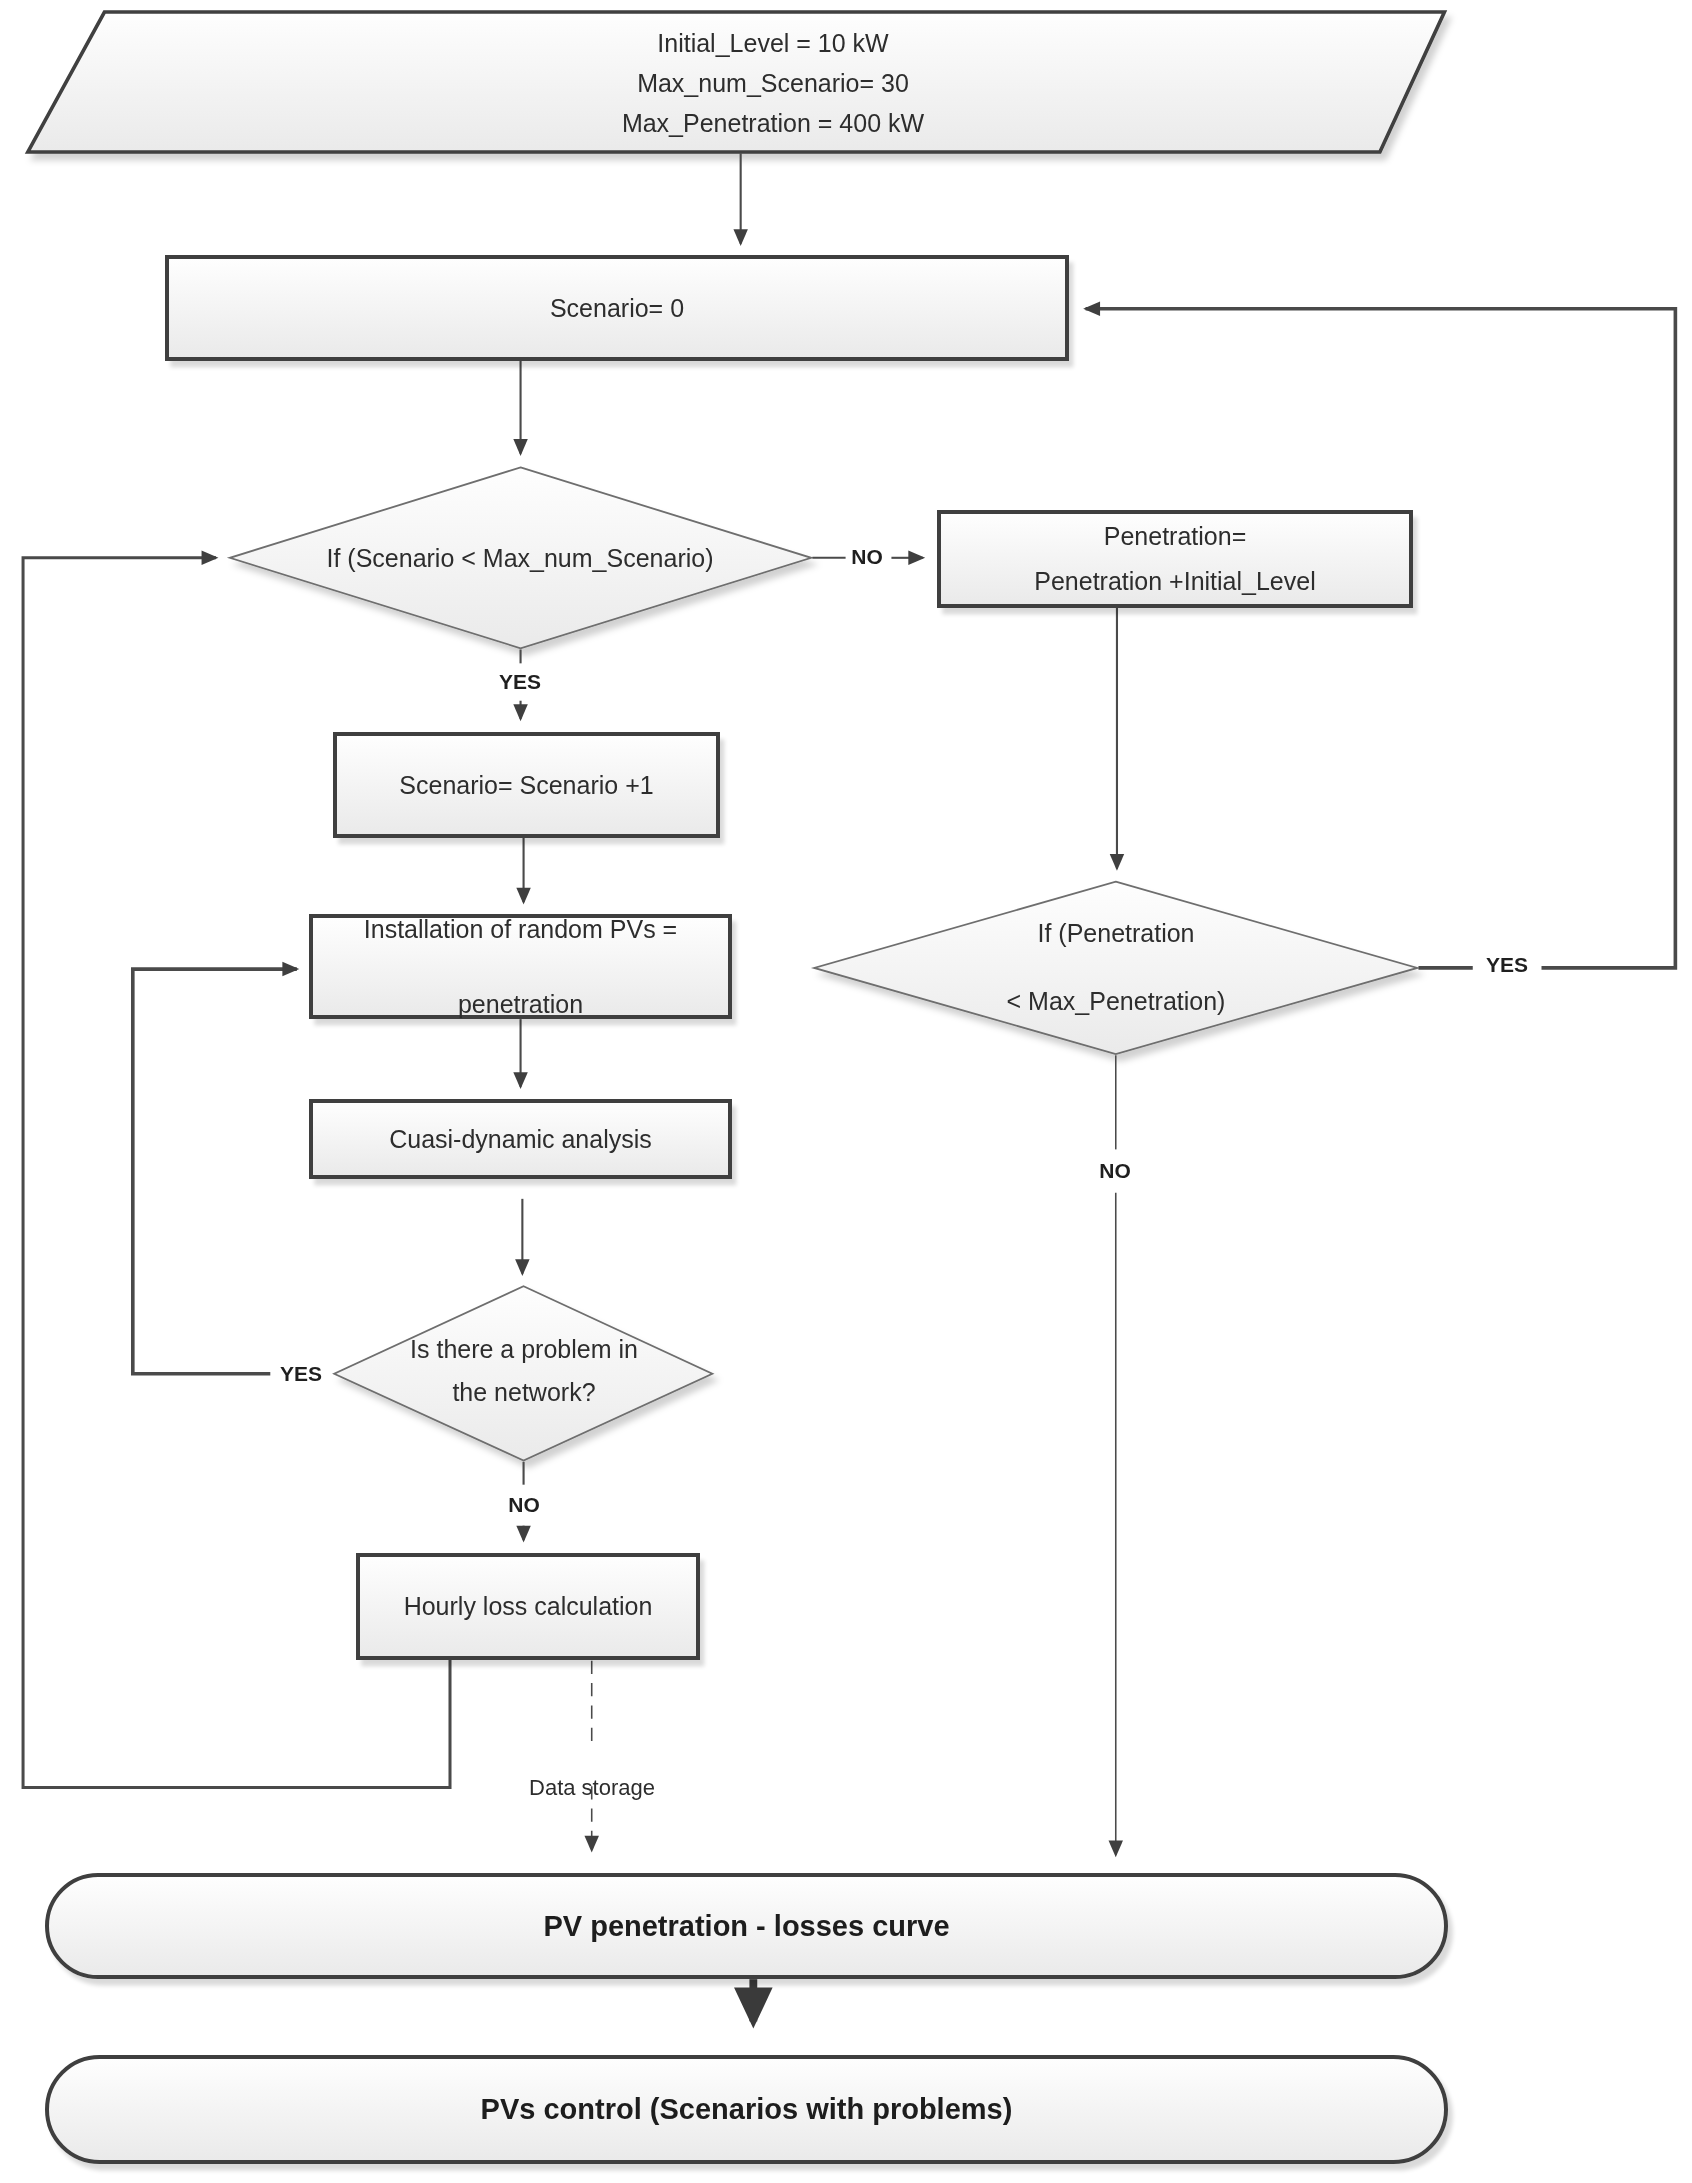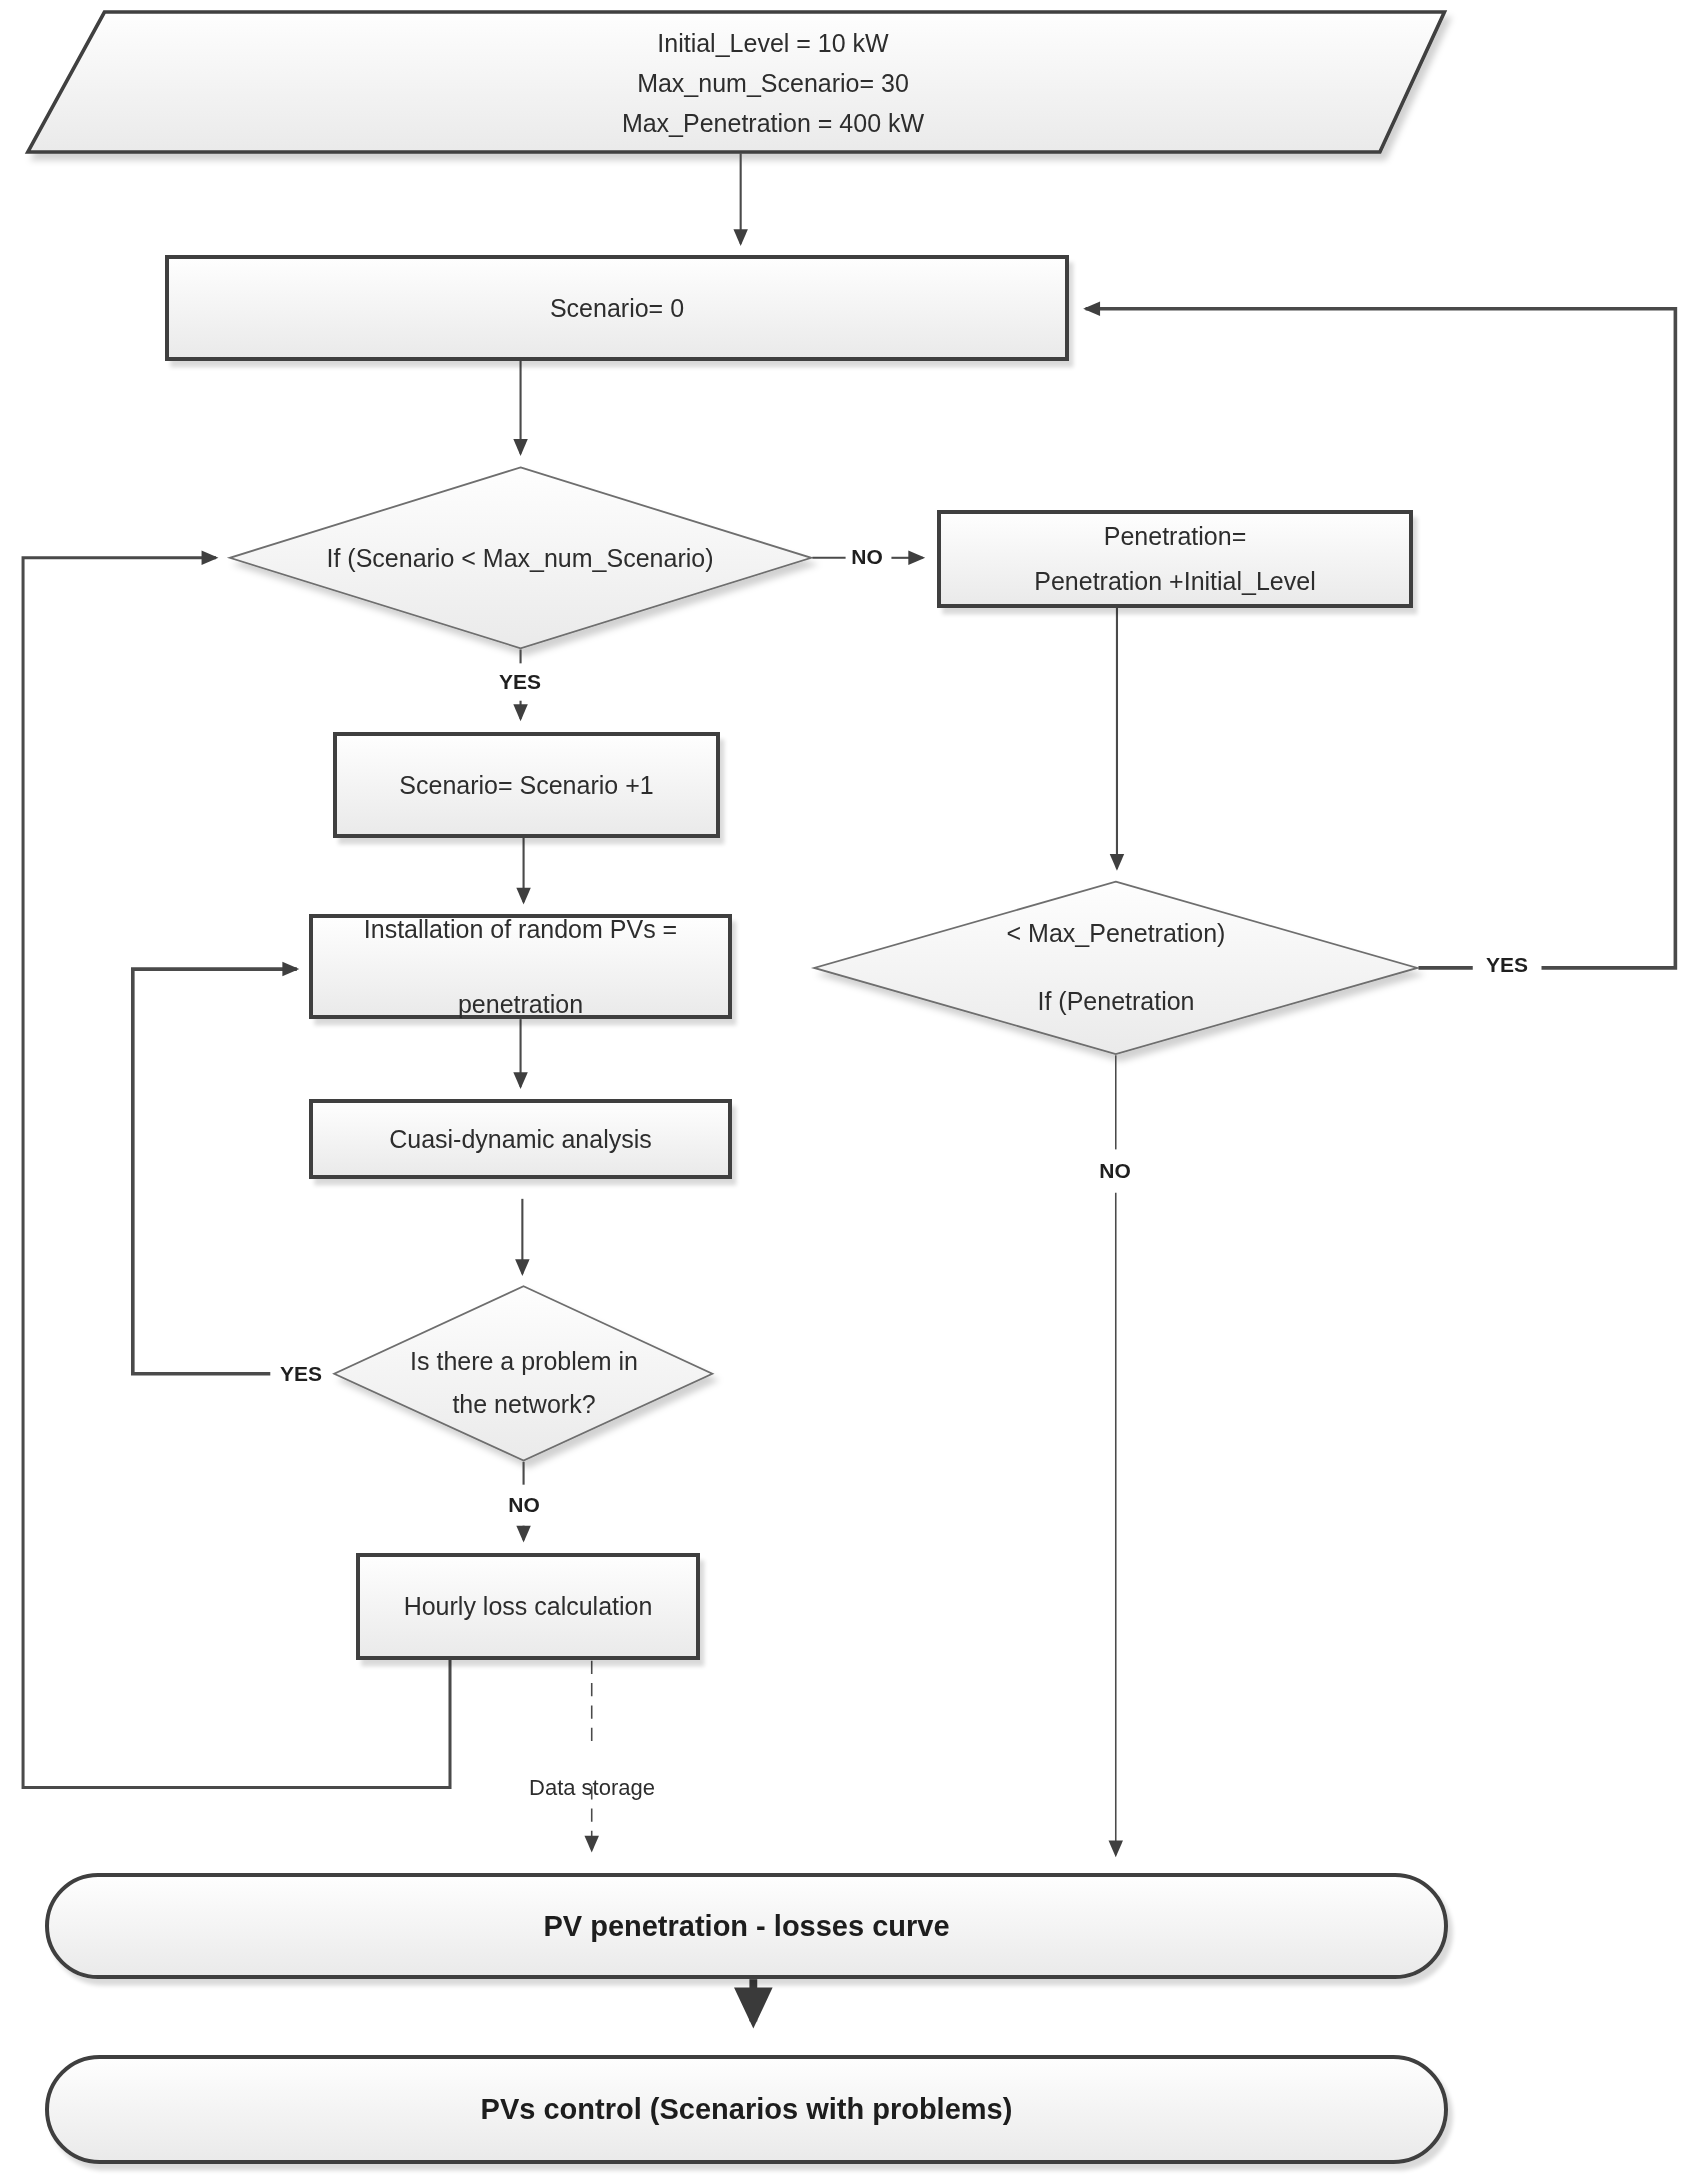--- a/index.html
+++ b/index.html
@@ -140,25 +140,25 @@
     <span>Cuasi-dynamic analysis</span>
   </div>
 
   <div class="node" style="left:356px;top:1553px;width:344px;height:107px;">
     <span>Hourly loss calculation</span>
   </div>
 
   <div class="floating" style="left:520px;top:558px;">If (Scenario &lt; Max_num_Scenario)</div>
 
   <div class="floating two-line-diamond wide" style="left:1116px;top:967px;">
+    <span style="display:block">If (Penetration</span>
     <span style="display:block">&lt; Max_Penetration)</span>
-    <span style="display:block">If (Penetration</span>
   </div>
 
-  <div class="floating two-line-diamond" style="left:524px;top:1371px;margin-top:12px;">
+  <div class="floating two-line-diamond" style="left:524px;top:1371px;">
     <span style="display:block">Is there a problem in</span>
     <span style="display:block">the network?</span>
   </div>
 
   <div class="branch-label" style="left:867px;top:557px;">NO</div>
   <div class="branch-label" style="left:520px;top:682px;">YES</div>
   <div class="branch-label" style="left:301px;top:1374px;">YES</div>
   <div class="branch-label" style="left:524px;top:1505px;">NO</div>
   <div class="branch-label" style="left:1507px;top:965px;">YES</div>
   <div class="branch-label" style="left:1115px;top:1171px;">NO</div>

